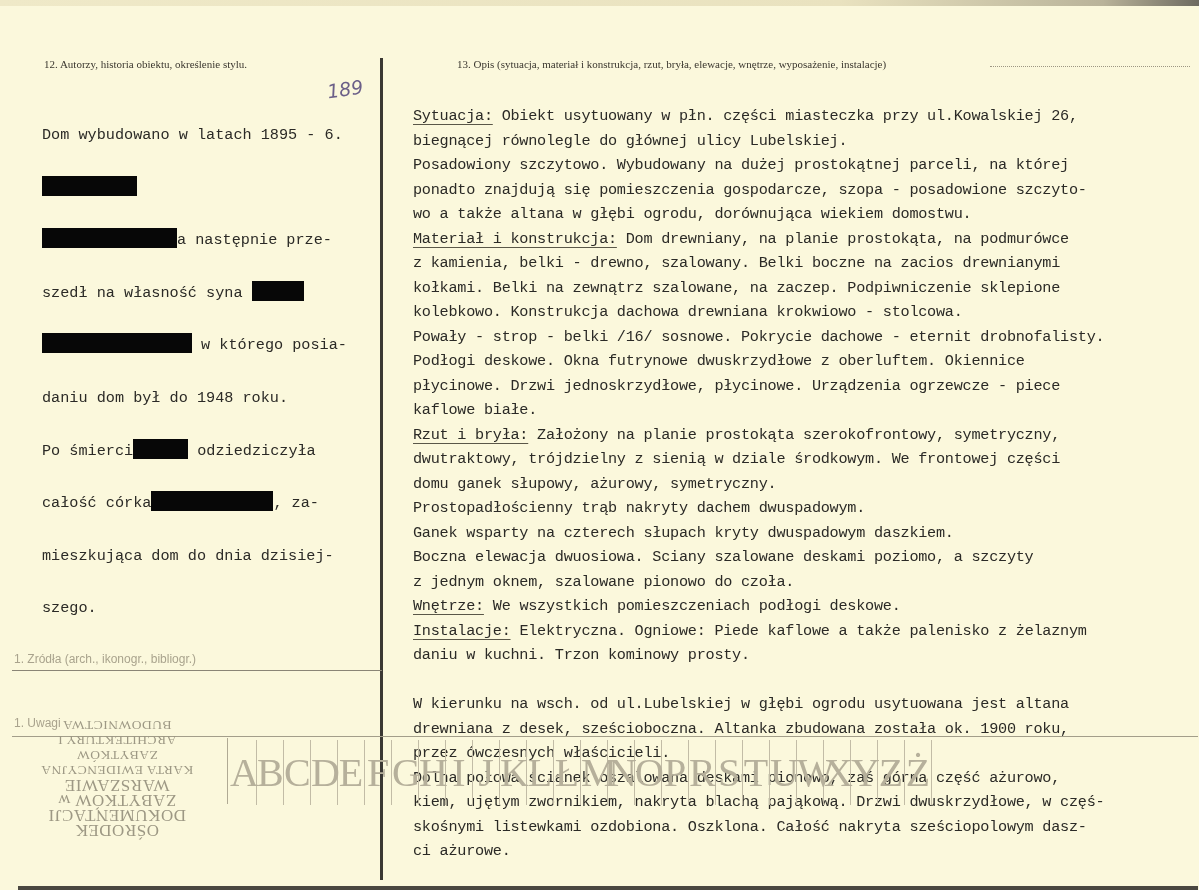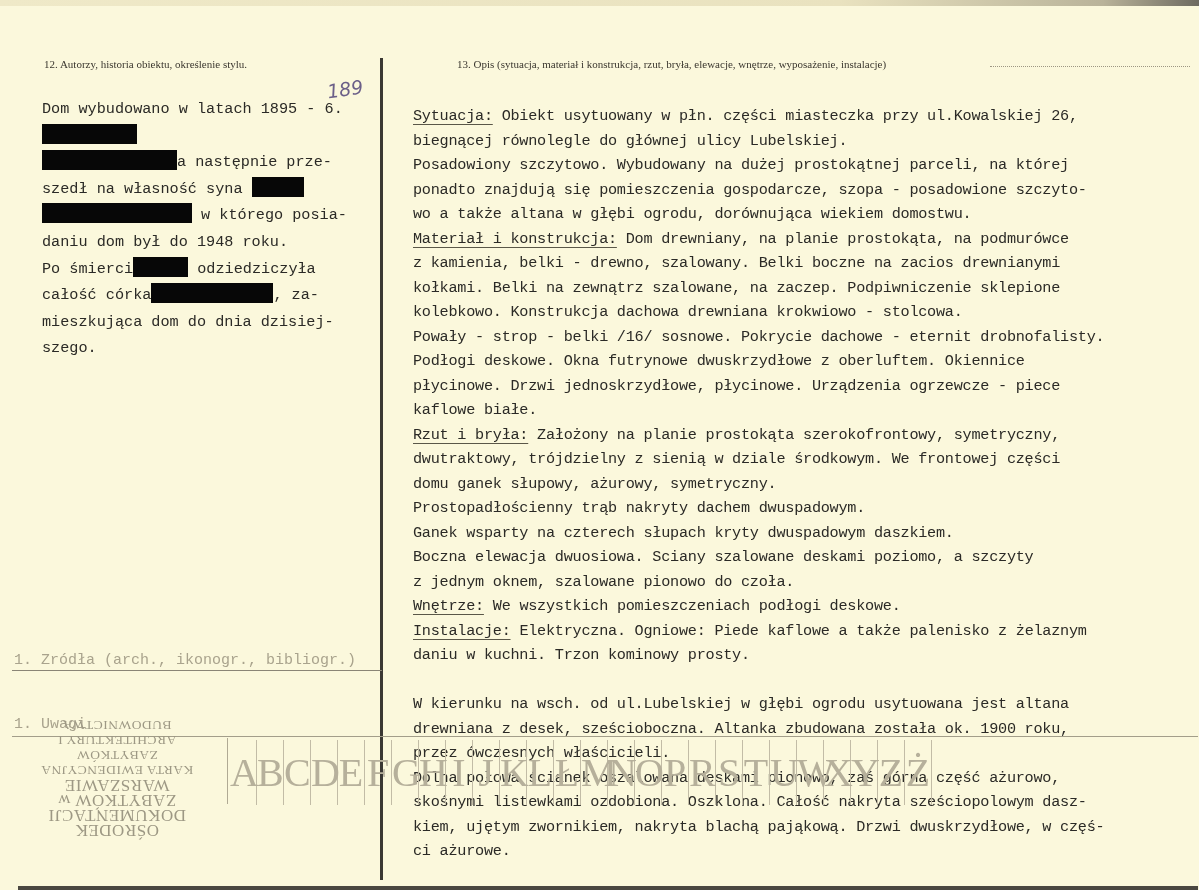--- a/index.html
+++ b/index.html
@@ -6,28 +6,28 @@
   body{width:1199px;height:890px;background:#fbf8dc;position:relative;overflow:hidden;
        font-family:"Liberation Mono","DejaVu Sans Mono",monospace;color:#2b2a26;}
   .topband{position:absolute;left:0;top:0;width:1199px;height:6px;
            background:linear-gradient(90deg,#efe9c8 0%,#e9e2bf 70%,#b9b39a 92%,#6d6a60 100%);}
   .divider{position:absolute;left:380px;top:58px;width:3px;height:822px;background:#3a3833;}
   .heading{position:absolute;font-family:"Liberation Serif","DejaVu Serif",serif;font-size:11px;color:#3b372f;white-space:nowrap;}
   .h12{left:44px;top:58px;}
   .h13{left:413px;top:58px;margin-left:44px;}
   .dots{position:absolute;height:0;border-top:1px dotted #9c9682;}
   .left-text{position:absolute;left:42px;top:96px;width:330px;font-size:15.2px;line-height:26.6px;}
-  .left-text .ln{display:block;white-space:nowrap;height:26.6px;}
+  .left-text .ln{display:block;white-space:nowrap;height:26.6px;margin-top:26px;}
   .redact{display:inline-block;background:#070707;vertical-align:-4px;height:20px;}
   .note189{position:absolute;left:327px;top:78px;font-family:"DejaVu Sans",sans-serif;font-style:italic;font-size:19px;color:#6b5f88;transform:rotate(-8deg);}
   .right-text{position:absolute;left:413px;top:104px;width:780px;font-size:15.2px;line-height:24.5px;
               font-family:"Liberation Mono","DejaVu Sans Mono",monospace;letter-spacing:-0.25px;}
   .right-text .ln{display:block;white-space:nowrap;height:24.5px;}
   .ul{text-decoration:underline;text-decoration-color:#5a5748;text-underline-offset:4px;}
-  .faint{position:absolute;font-family:Liberation Mono, monospace;color:#a9a38d;font-size:15px;white-space:nowrap;}
+  .faint{position:absolute;font-family:Liberation Sans, sans-serif;color:#a9a38d;font-size:12px;white-space:nowrap;}
   .hline{position:absolute;height:1px;background:#8a8576;}
   .stamp{position:absolute;left:6px;top:738px;width:222px;height:100px;font-family:"Liberation Serif",serif;
          color:#9d9884;font-size:13.5px;line-height:15px;text-align:center;transform:scaleY(-1) scaleX(-1);letter-spacing:0.5px;}
   .stamp .big{font-size:17px;}
   .vline{position:absolute;width:1px;background:#b0aa94;}
   .letters{position:absolute;left:230px;top:740px;height:65px;display:flex;}
   .letters span{display:inline-block;width:26px;text-align:center;font-family:"Liberation Serif",serif;font-size:40px;
                 color:#b6b09b;line-height:65px;border-right:1px solid #c2bca6;}
   .bottomline{position:absolute;left:18px;top:886px;width:1180px;height:4px;background:#4a4740;}
 </style>
@@ -83,22 +83,22 @@
     <span class="ln"><span>Boczna elewacja dwuosiowa. Sciany szalowane deskami poziomo, a szczyty</span></span>
     <span class="ln"><span>z jednym oknem, szalowane pionowo do czoła.</span></span>
     <span class="ln"><span class="ul">Wnętrze:</span><span> We wszystkich pomieszczeniach podłogi deskowe.</span></span>
     <span class="ln"><span class="ul">Instalacje:</span><span> Elektryczna. Ogniowe: Piede kaflowe a także palenisko z żelaznym</span></span>
     <span class="ln"><span>daniu w kuchni. Trzon kominowy prosty.</span></span>
     <span class="ln"><span></span></span>
     <span class="ln"><span>W kierunku na wsch. od ul.Lubelskiej w głębi ogrodu usytuowana jest altana</span></span>
     <span class="ln"><span>drewniana z desek, sześcioboczna. Altanka zbudowana została ok. 1900 roku,</span></span>
     <span class="ln"><span>przez ówczesnych właścicieli.</span></span>
     <span class="ln"><span>Dolna połowa ścianek oszalowana deskami pionowo, zaś górna część ażurowo,</span></span>
+    <span class="ln"><span>kiem, ujętym zwornikiem, nakryta blachą pająkową. Drzwi dwuskrzydłowe, w częś-</span></span>
     <span class="ln"><span>skośnymi listewkami ozdobiona. Oszklona. Całość nakryta sześciopolowym dasz-</span></span>
-    <span class="ln"><span>kiem, ujętym zwornikiem, nakryta blachą pająkową. Drzwi dwuskrzydłowe, w częś-</span></span>
     <span class="ln"><span>ci ażurowe.</span></span>
   </div>
 
 <div class="faint" style="left:14px;top:652px;">1. Zródła (arch., ikonogr., bibliogr.)</div>
 <div class="hline" style="left:12px;top:670px;width:370px;"></div>
 <div class="faint" style="left:14px;top:716px;">1. Uwagi</div>
 <div class="hline" style="left:12px;top:736px;width:1186px;background:#a39e8a;"></div>
 
 <div class="stamp" id="stamp">
     <div class="big">OŚRODEK DOKUMENTACJI</div>

